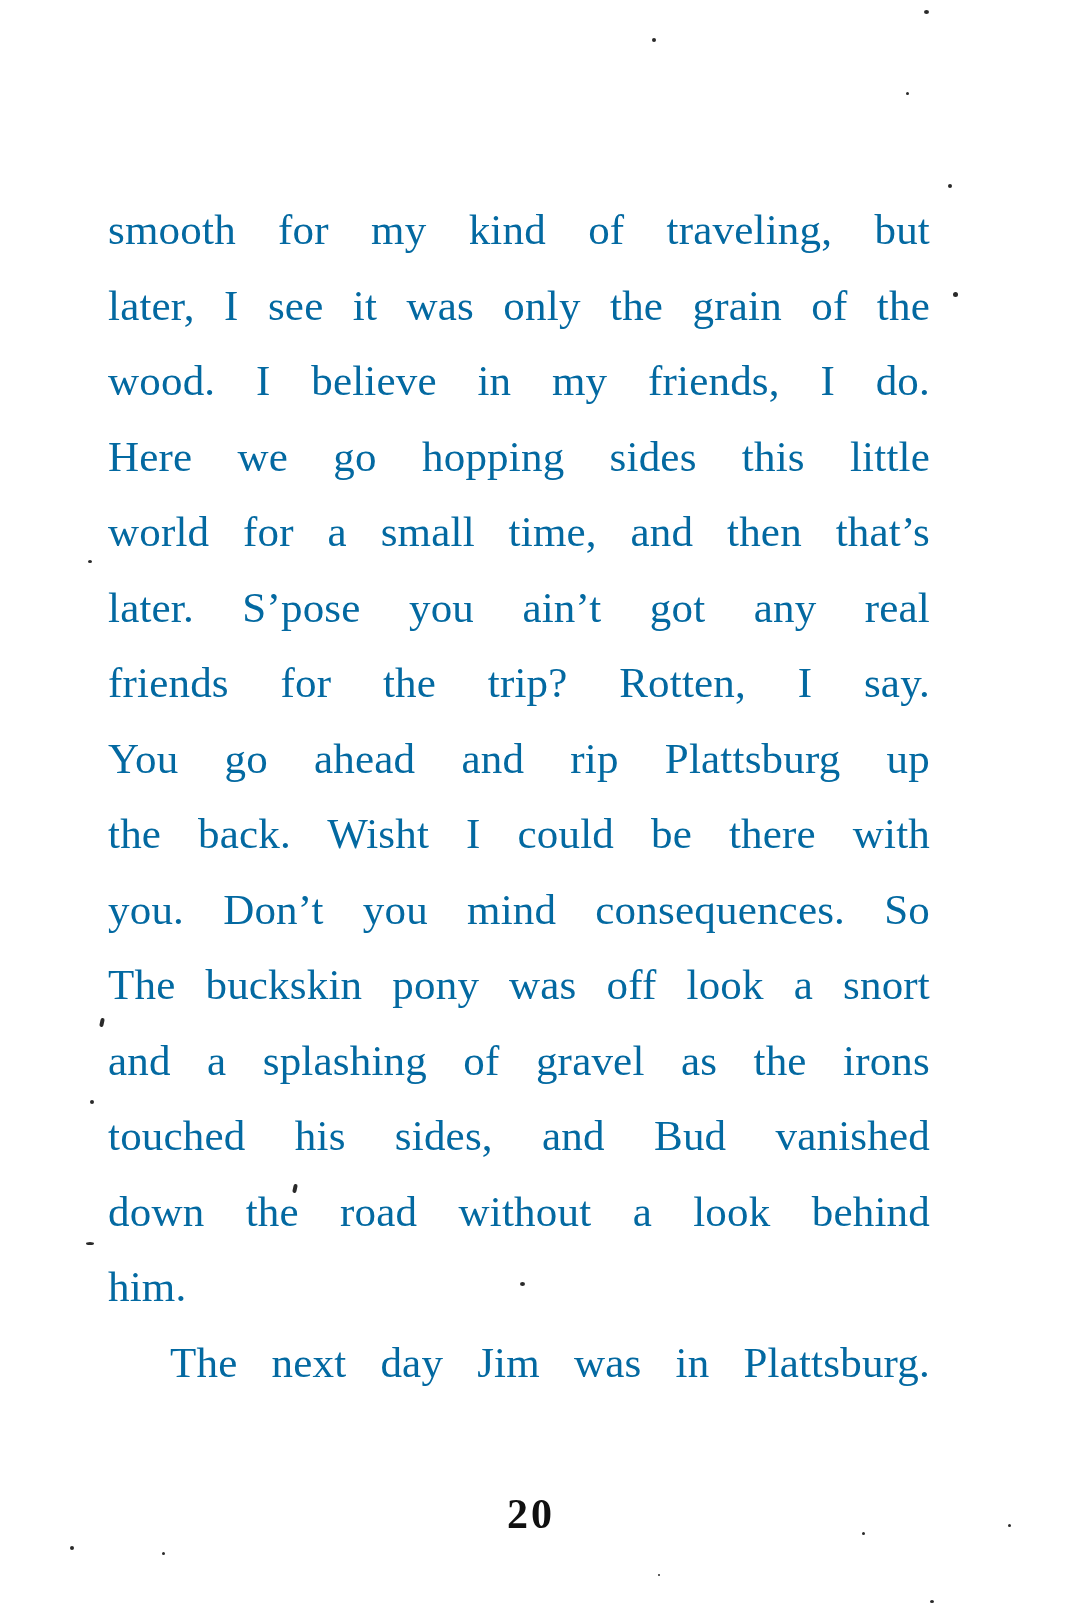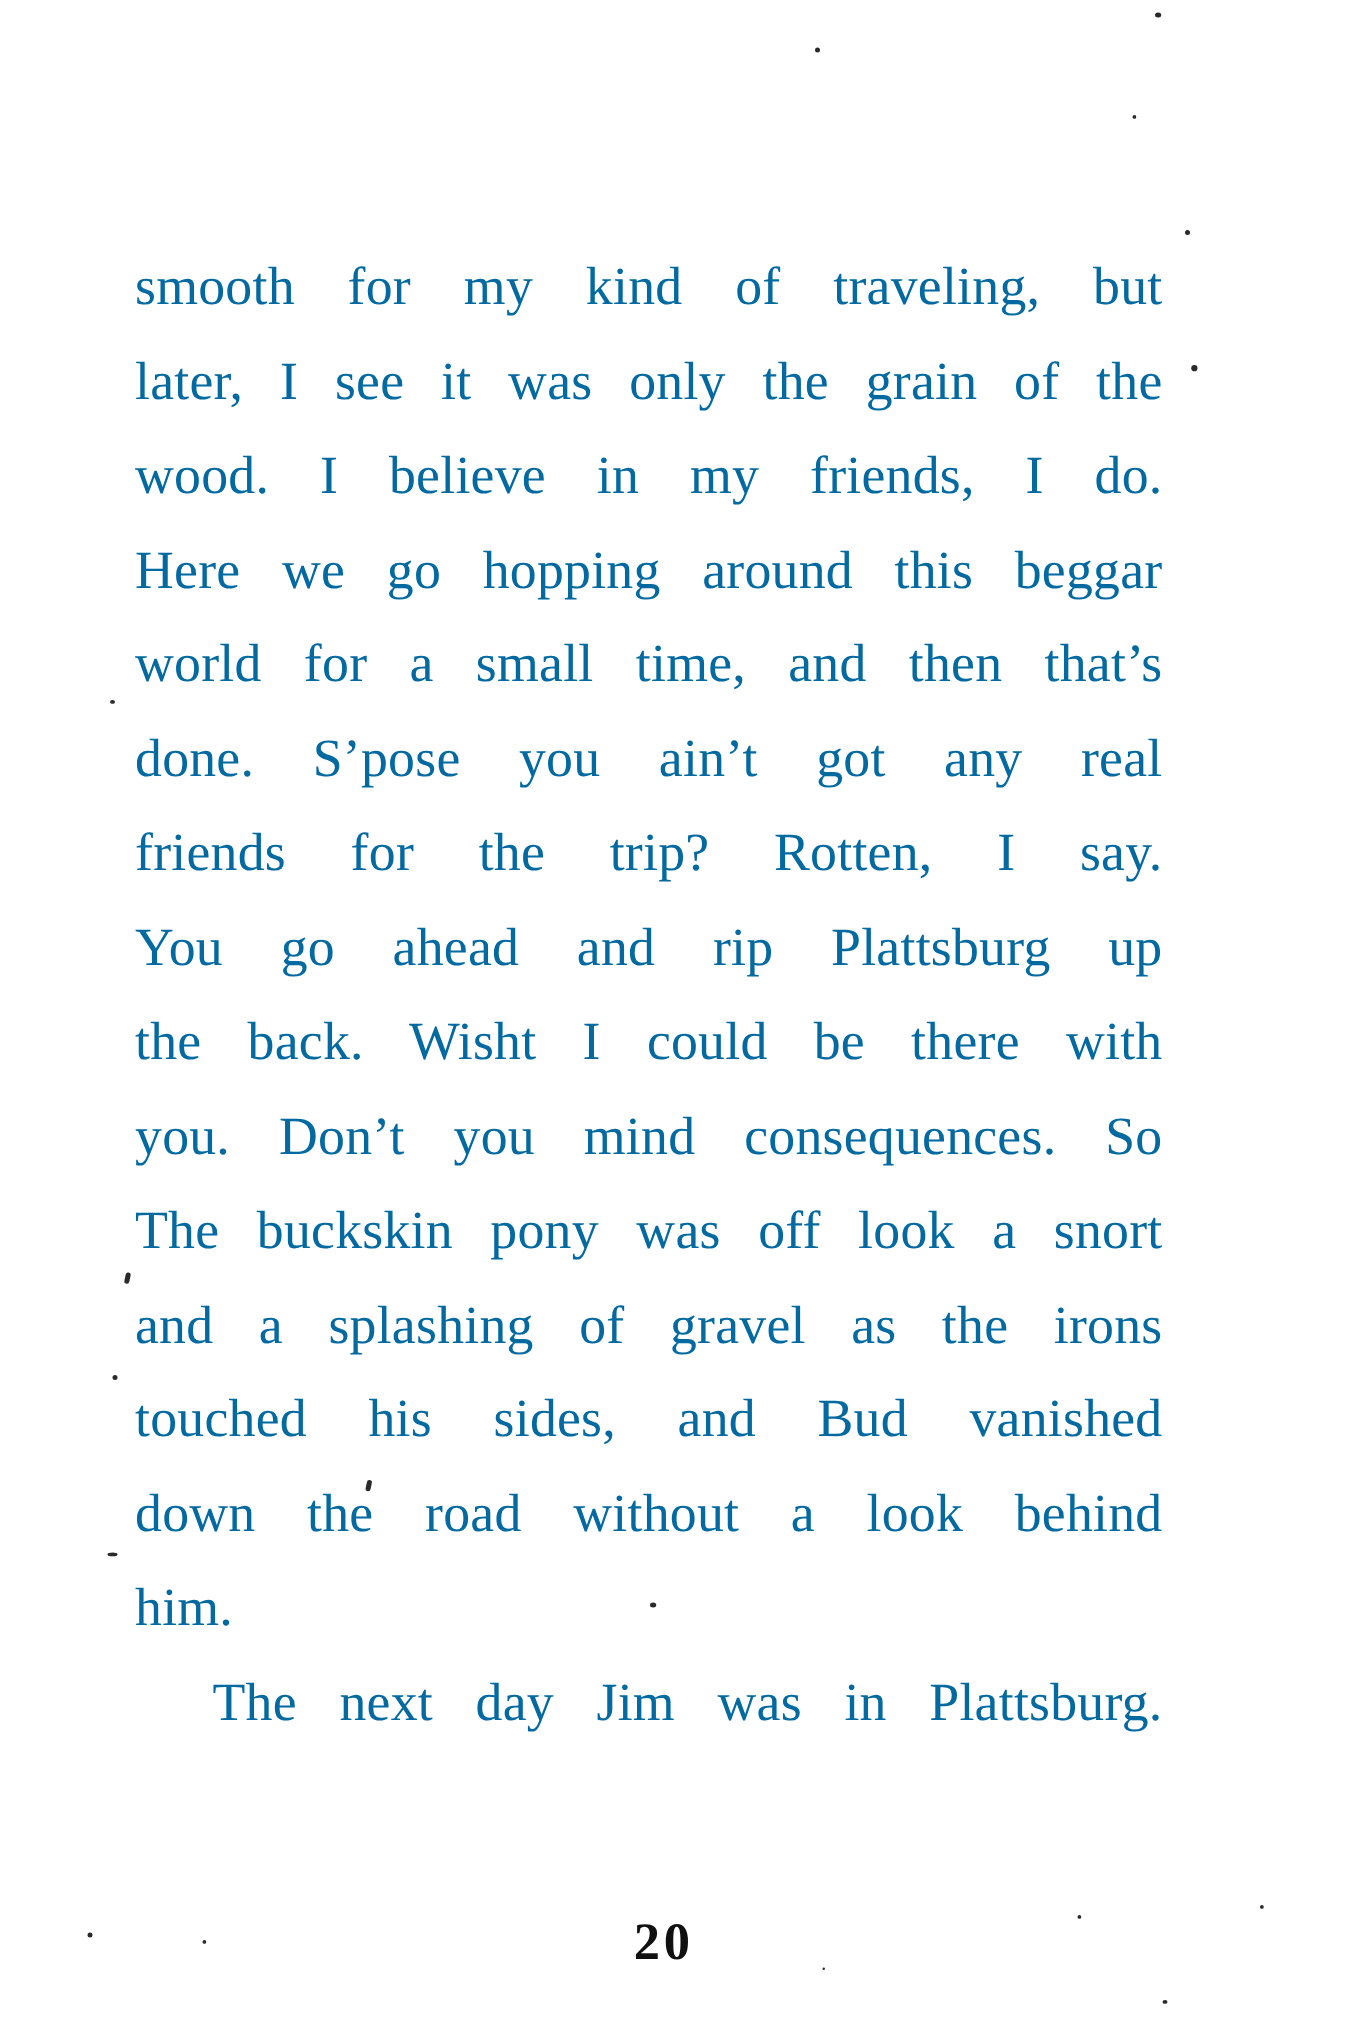--- a/index.html
+++ b/index.html
@@ -50,21 +50,21 @@
   }
   .line.flush {
     text-align-last: left;
     -moz-text-align-last: left;
   }
   .line.indent {
     text-indent: 62px;
   }
   .page-number {
     position: absolute;
-    top: 1530px;
+    top: 1490px;
     left: 120px;
     width: 822px;
     text-align: center;
     font-size: 42px;
     font-weight: bold;
     letter-spacing: 3px;
     color: #101010;
   }
   .noise {
     position: absolute;
@@ -79,23 +79,23 @@
 </head>
 <body>
 
 <div class="page">
 
 
   <div class="textblock">
     <div class="line">smooth for my kind of traveling, but</div>
     <div class="line">later, I see it was only the grain of the</div>
     <div class="line">wood.  I believe in my friends, I do.</div>
-    <div class="line">Here we go hopping around this beggar</div>
+    <div class="line">Here we go hopping sides this little</div>
     <div class="line">world for a small time, and then that’s</div>
-    <div class="line">done.  S’pose you ain’t got any real</div>
+    <div class="line">later.  S’pose you ain’t got any real</div>
     <div class="line">friends for the trip?  Rotten, I say.</div>
     <div class="line">You go ahead and rip Plattsburg up</div>
     <div class="line">the back.  Wisht I could be there with</div>
     <div class="line">you.  Don’t you mind consequences.  So</div>
     <div class="line">The buckskin pony was off look a snort</div>
     <div class="line">and a splashing of gravel as the irons</div>
     <div class="line">touched his sides, and Bud vanished</div>
     <div class="line">down the road without a look behind</div>
     <div class="line flush">him.</div>
     <div class="line indent">The next day Jim was in Plattsburg.</div>

